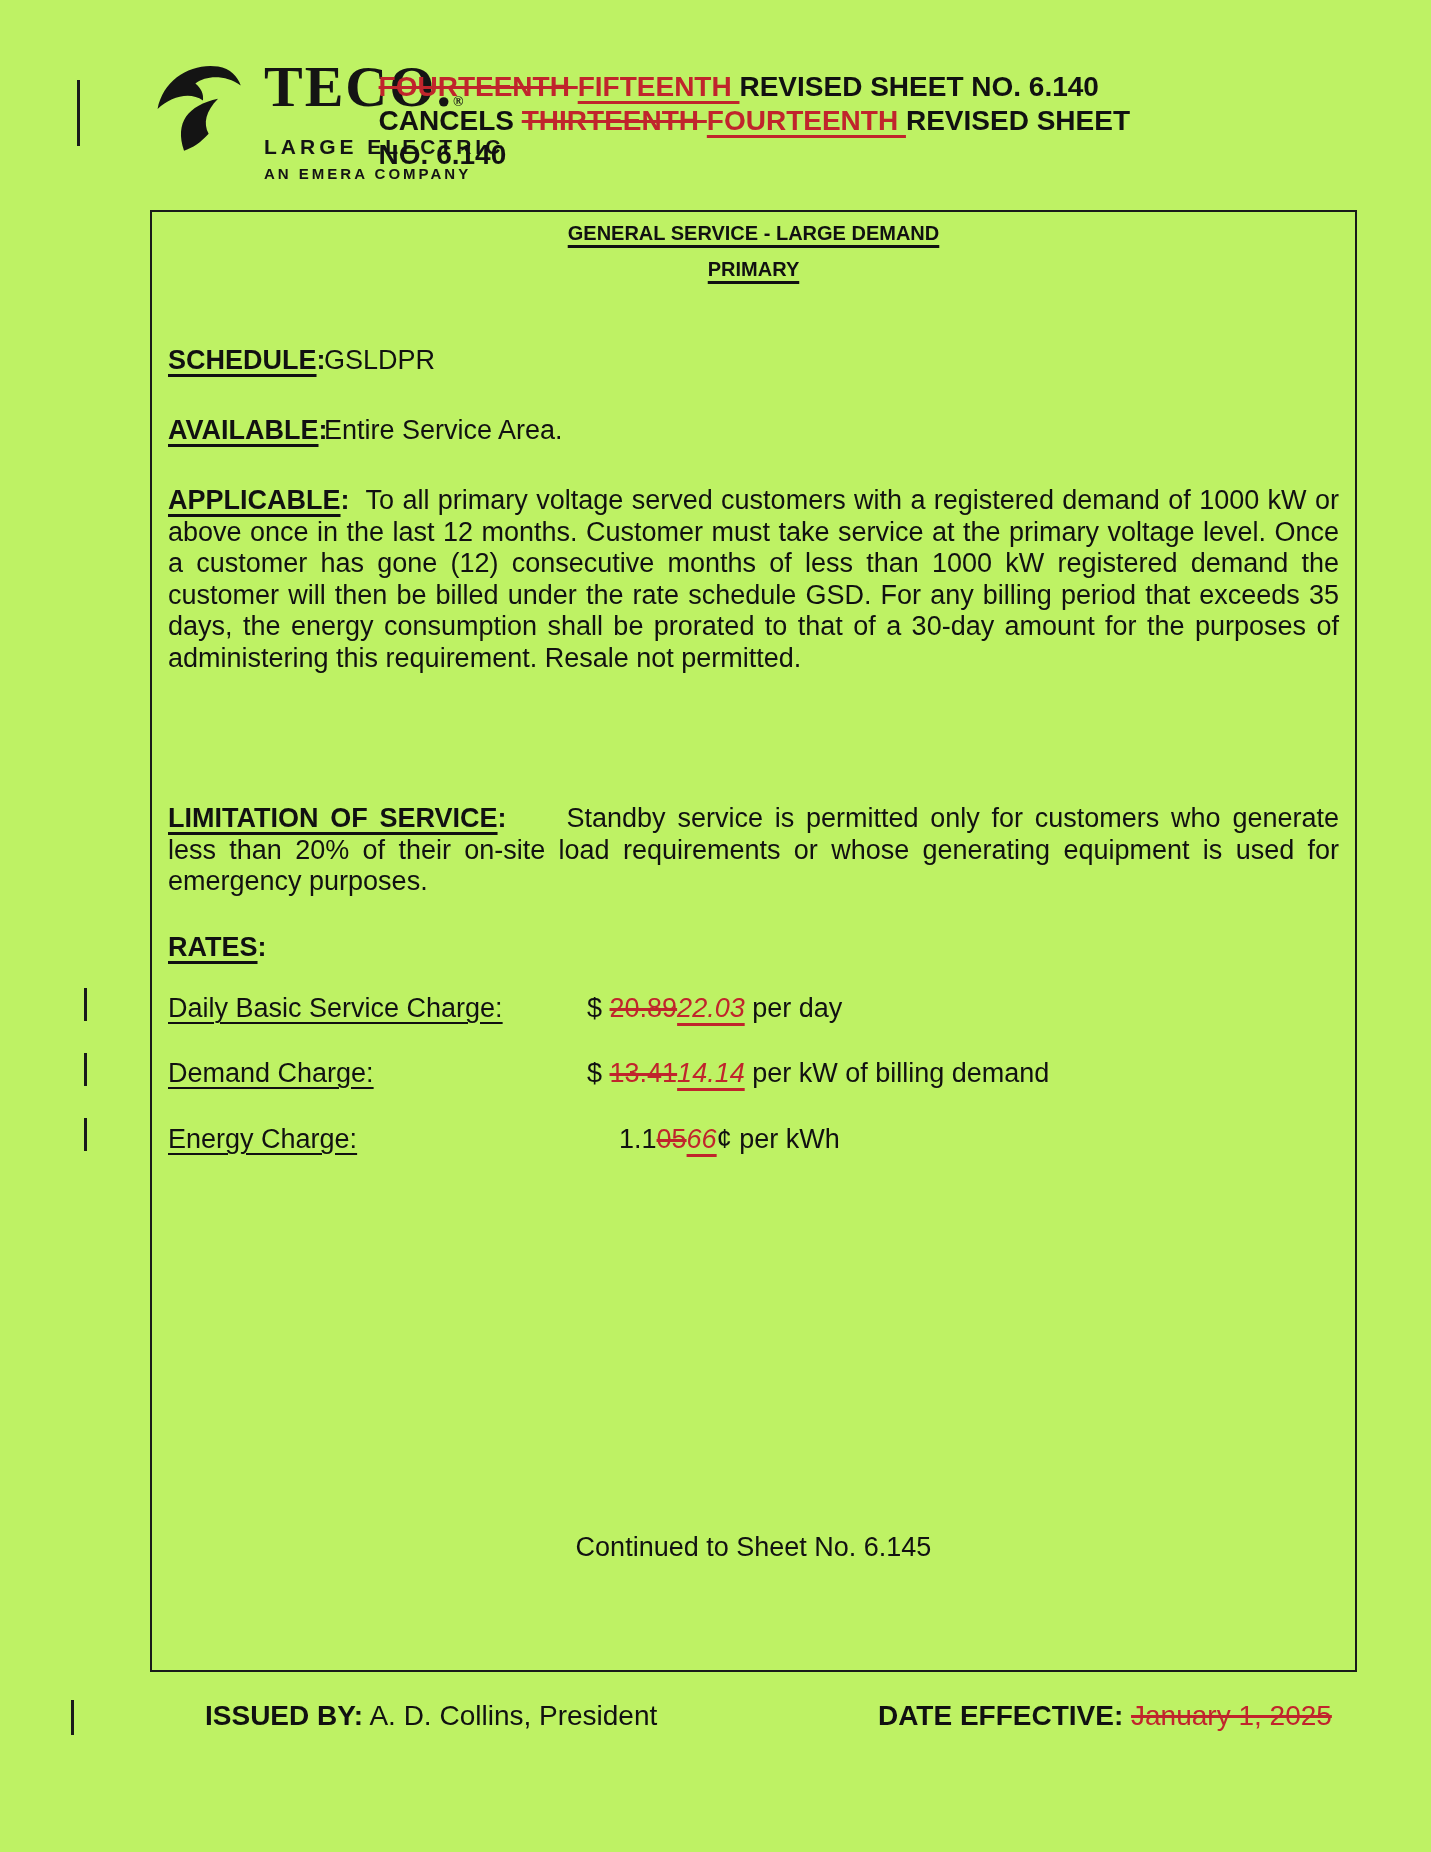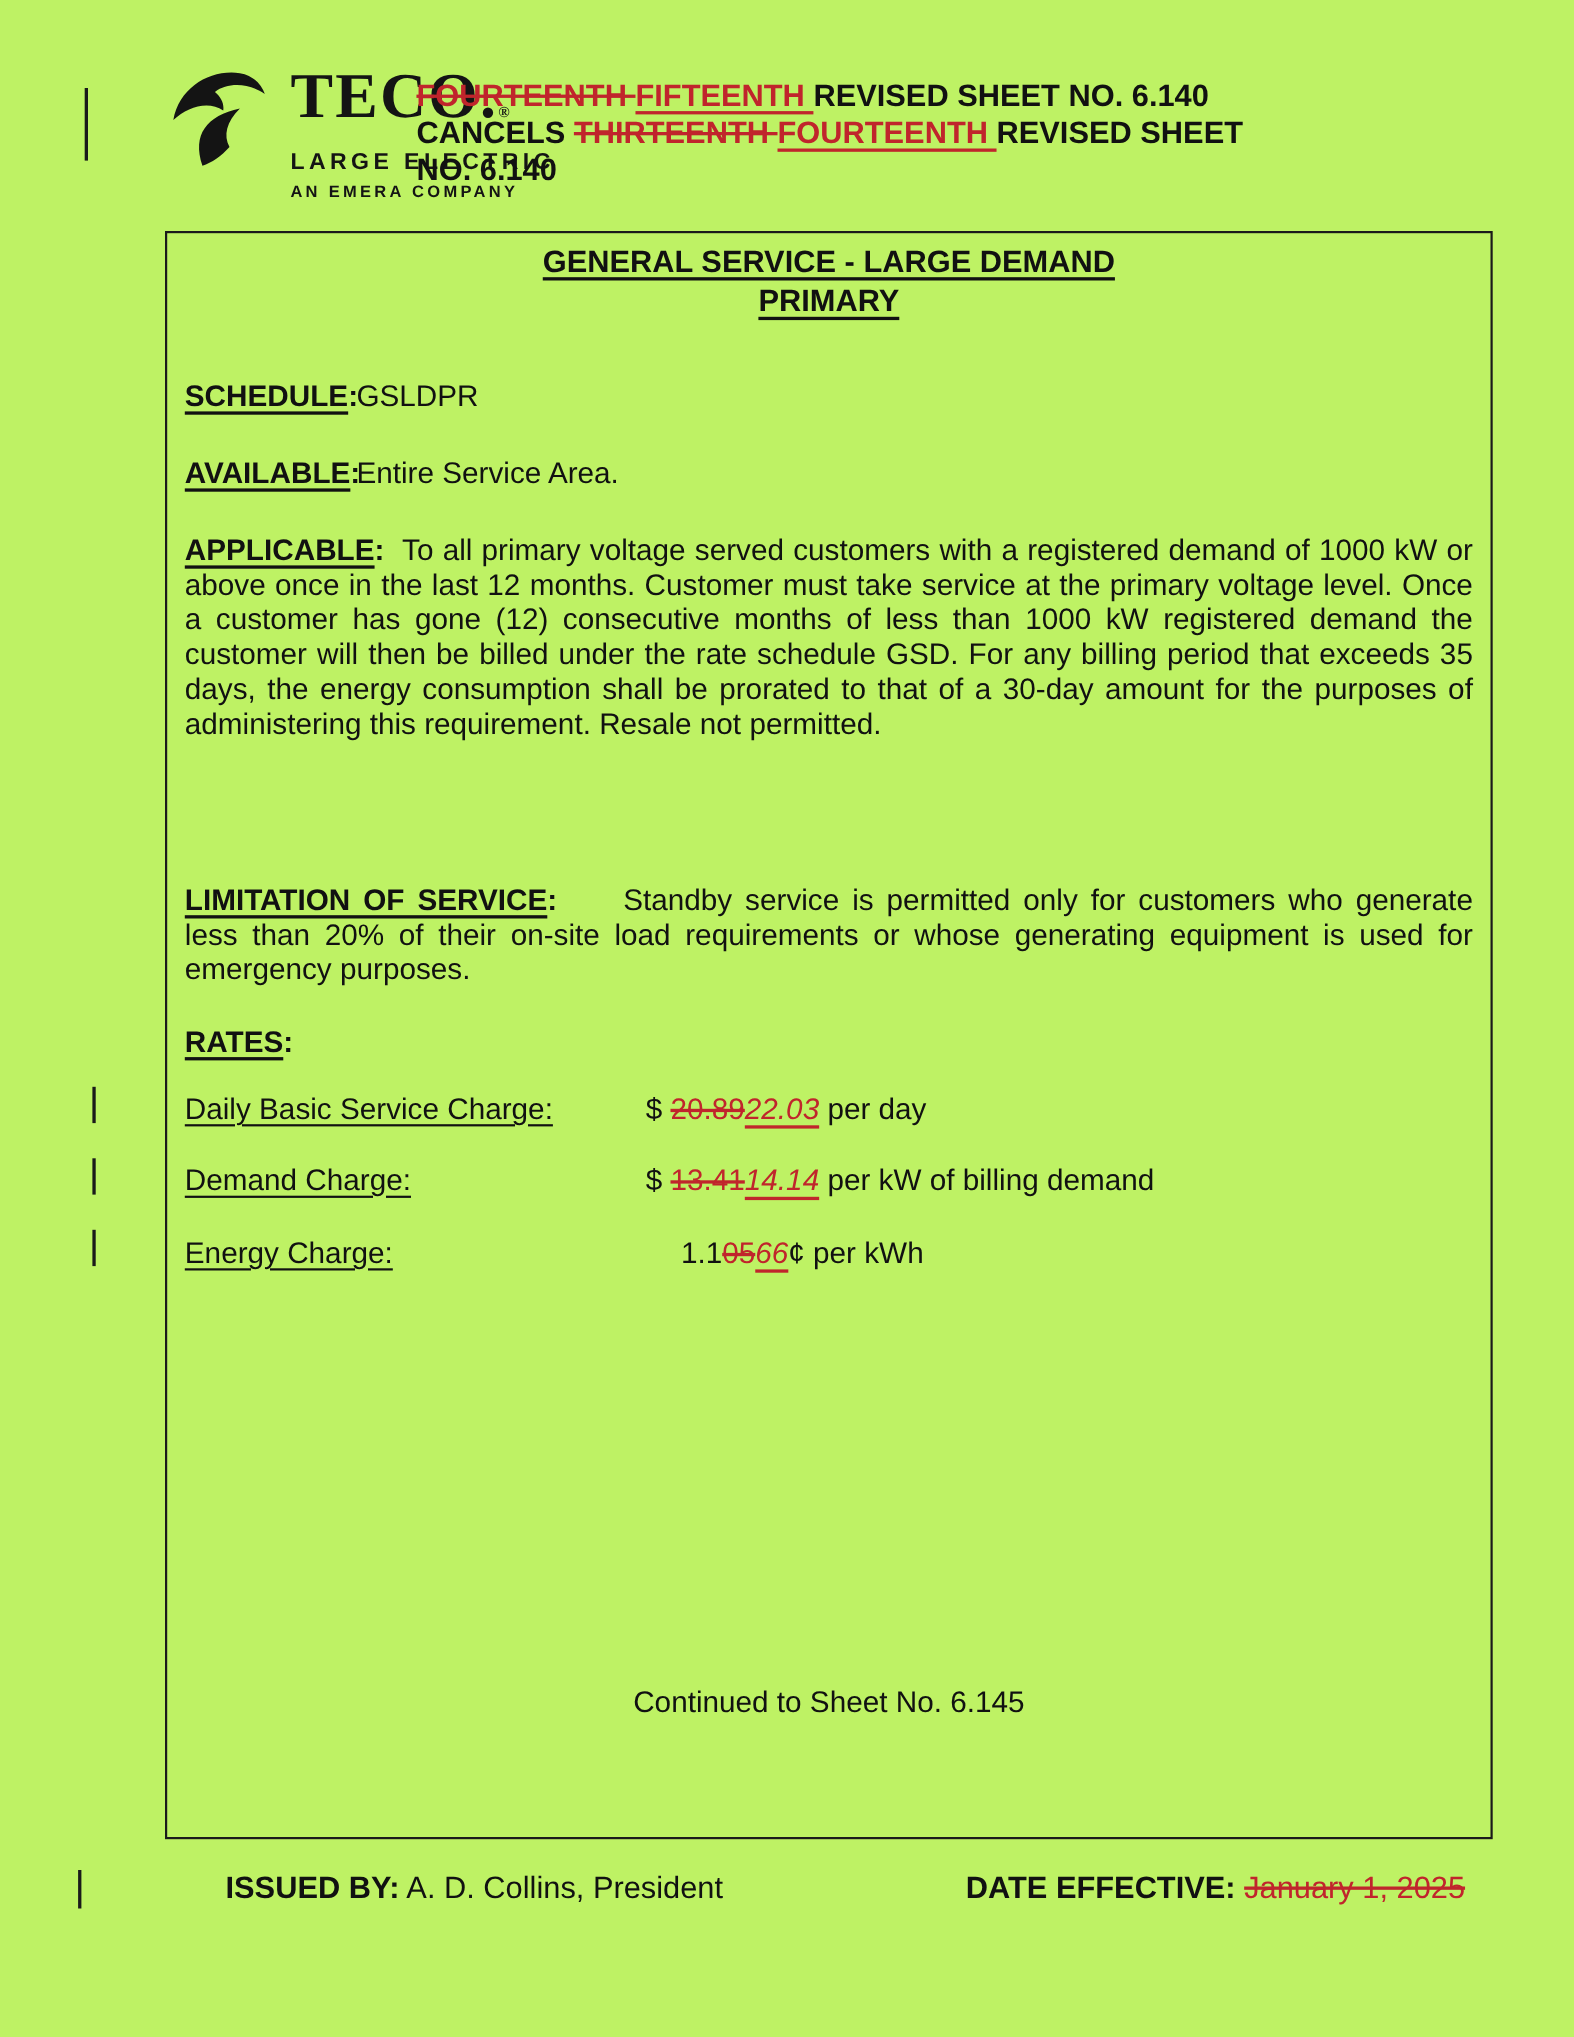--- a/index.html
+++ b/index.html
@@ -52,21 +52,21 @@
 
   
   .main-box {
     position: absolute; left: 150px; top: 210px;
     width: 1207px; height: 1462px;
     border: 2px solid #1a1a1a;
     font-size: 27px;
   }
   .title-line {
     position: absolute; left: 0; width: 100%;
-    text-align: center; font-weight: bold; font-size: 28px;
+    text-align: center; font-weight: bold; font-size: 20px;
   }
   .t1 { top: 10px; }
   .t2 { top: 46px; }
   .u-black { text-decoration: underline; text-underline-offset: 5px; text-decoration-thickness: 2.5px; }
 
   .field-row { position: absolute; left: 16px; right: 16px; }
   .lbl { font-weight: bold; }
   .row-schedule  { top: 133px; }
   .row-available { top: 203px; }
   .row-schedule .val, .row-available .val { position: absolute; left: 156px; top: 0; }

